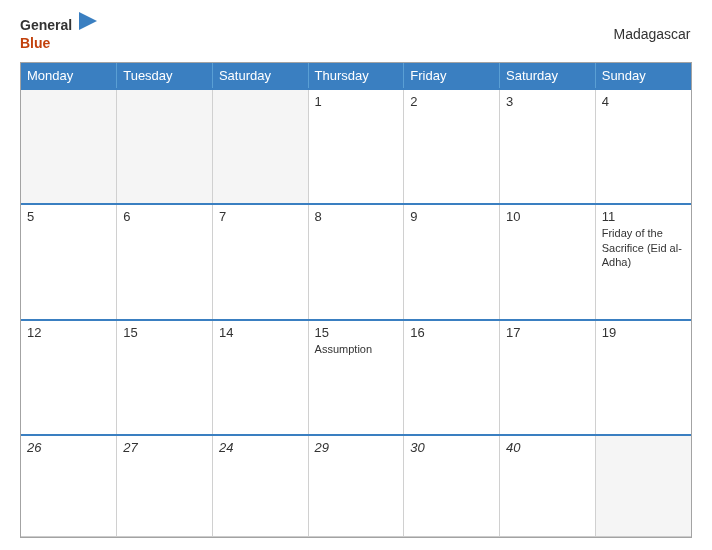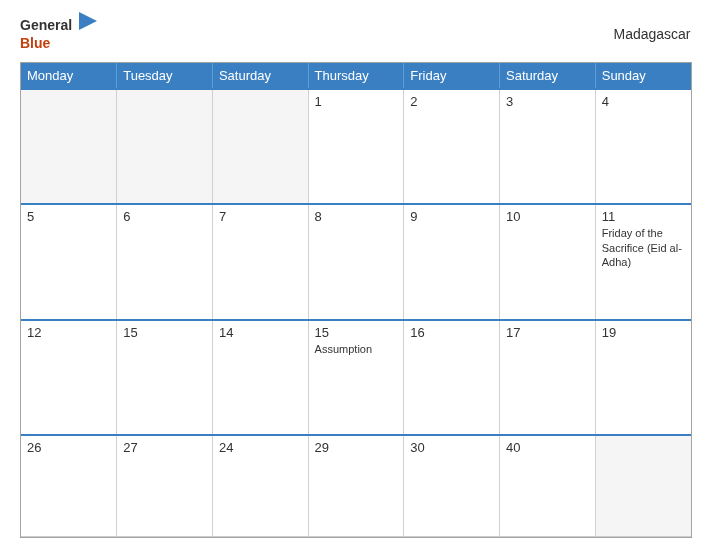--- a/index.html
+++ b/index.html
@@ -104,20 +104,21 @@
       display: block;
       margin-bottom: 2px;
     }
     .holiday-text {
       font-size: 11px;
       color: #333;
       line-height: 1.3;
     }
     tr:last-child .day-cell {
       border-bottom: 1px solid #ccc;
+      font-style: italic;
     }
     .last-row .day-cell {
       height: 70px;
     }
   </style>
 </head>
 <body>
 
 <div class="page">
   <div class="header">

